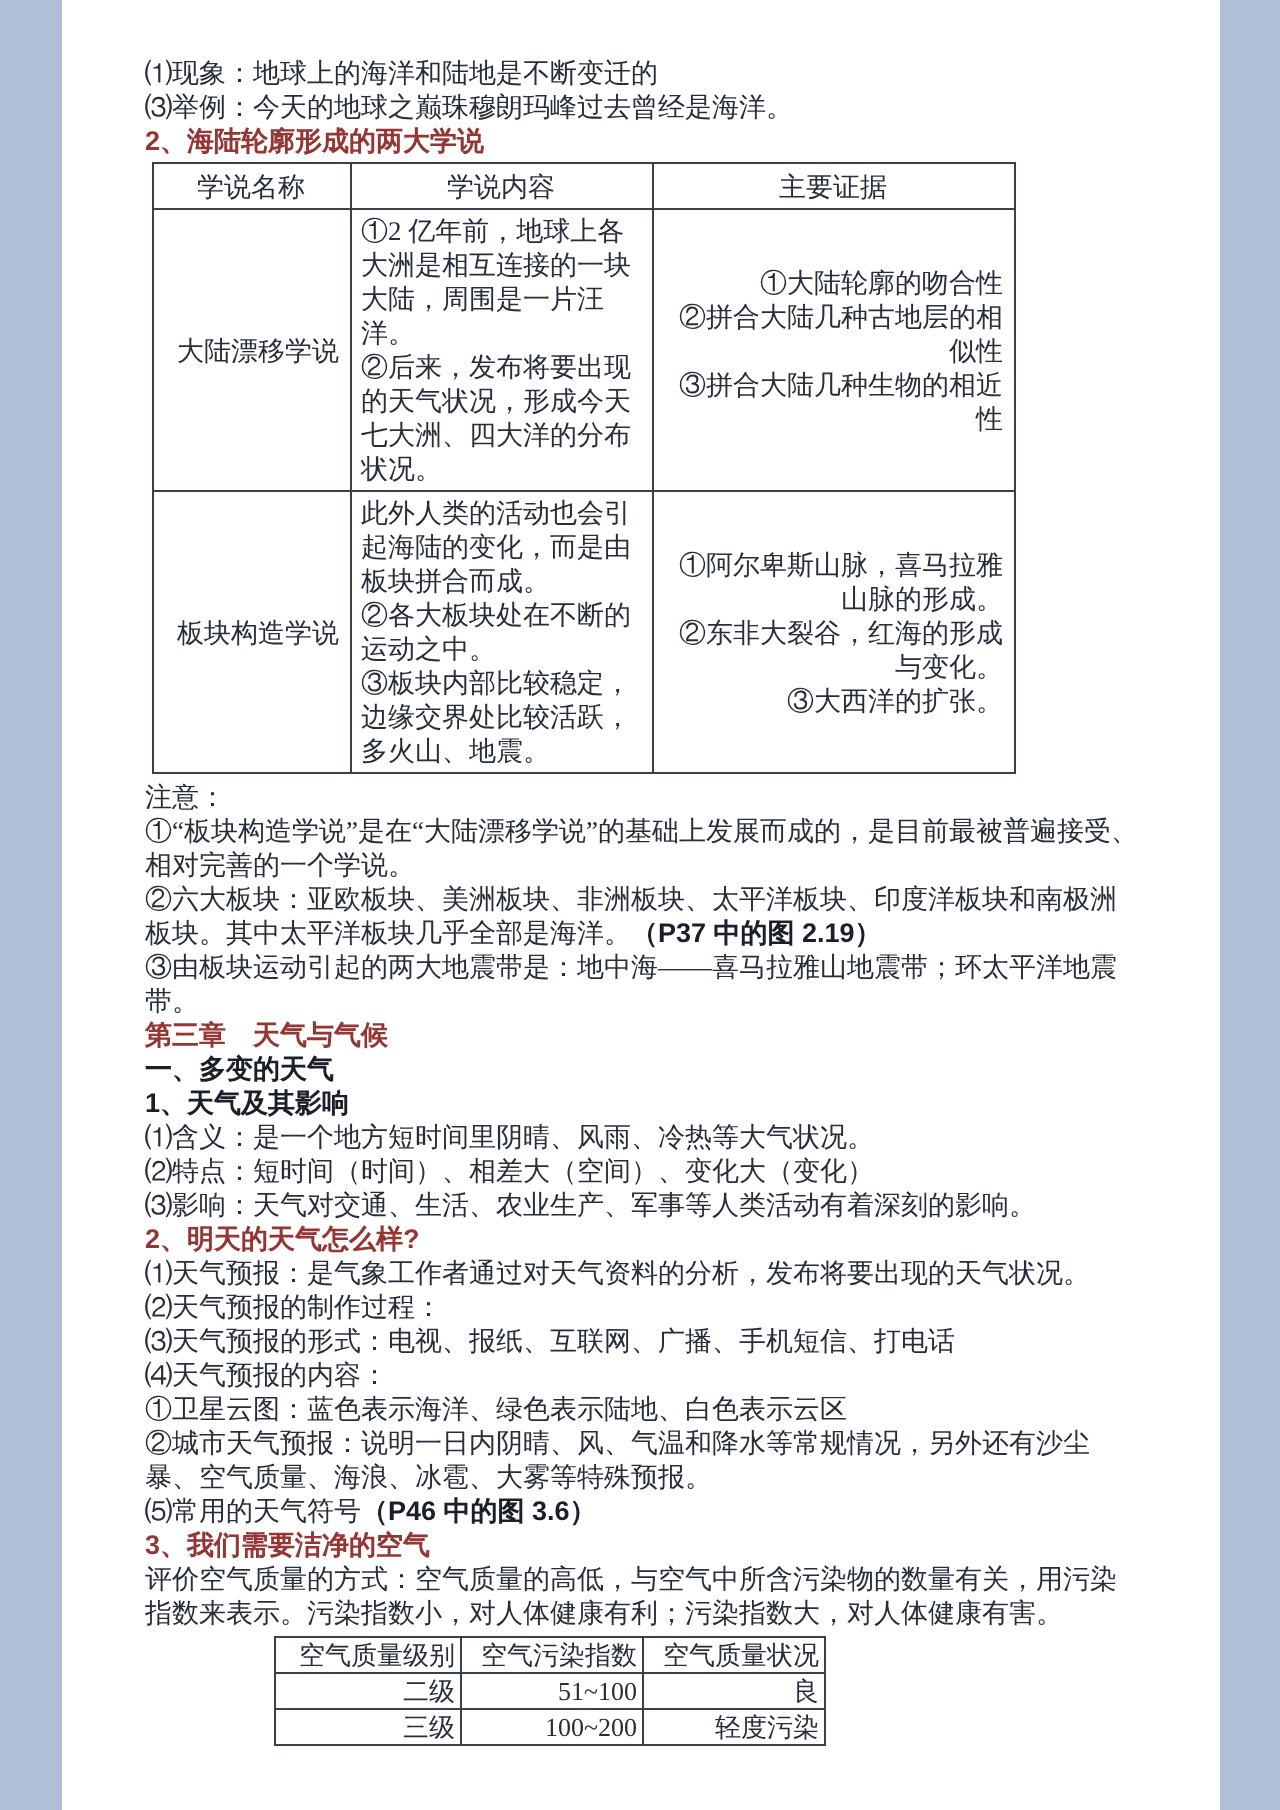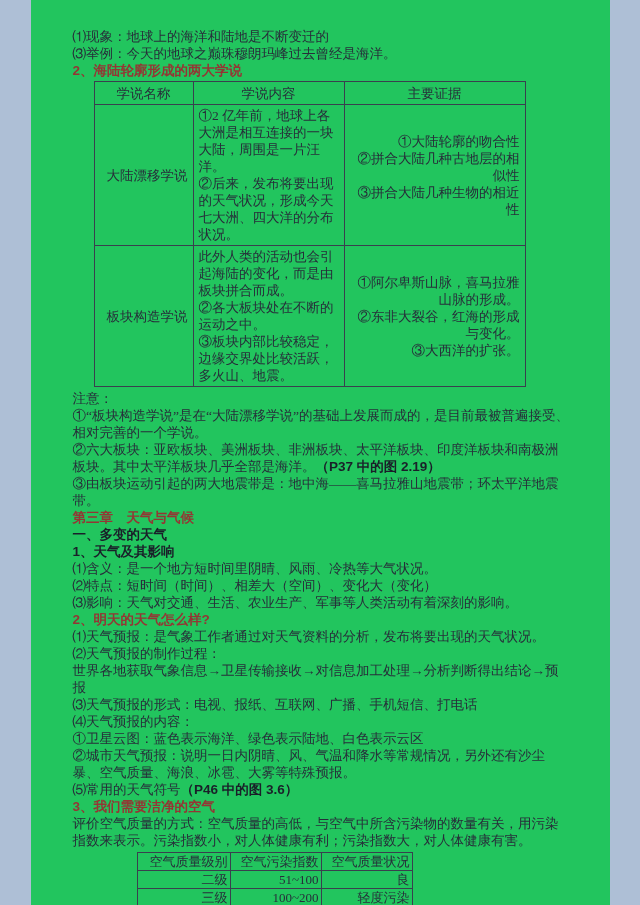--- a/index.html
+++ b/index.html
@@ -1,40 +1,40 @@
 <!DOCTYPE html>
 <html><head>
 <meta charset="utf-8">
 <style>
   html,body { margin:0; padding:0; background:#aebfd6; }
   .page {
     position:relative;
     width:579px; height:905px;
     margin:0 auto;
-    background:#22c55e;
+    background:#ffffff;
     font-family:"Liberation Serif", serif;
     color:#272e3a;
     font-size:13.5px;
     line-height:17px;
     box-sizing:border-box;
     padding:28px 38px 0 42px;
     overflow:hidden;
   }
   p { margin:0; }
   .bold {
     font-family:"Liberation Sans", sans-serif;
     font-weight:bold;
     color:#1a1f29;
   }
   .red { color:#943634; }
   .boldref { font-family:"Liberation Sans", sans-serif; font-weight:bold; color:#1a1f29; }
 
   table { border-collapse:collapse; table-layout:fixed; }
   .theory-table {
-    margin:2px 0 3px 21px;
+    margin:2px 0 3px 3px;
     width:398px;
     border:1px solid #39404e;
   }
   .theory-table th, .theory-table td {
     border:1px solid #39404e;
     font-weight:normal;
     font-size:13.5px;
     line-height:17px;
     padding:2px 5px;
     vertical-align:middle;
@@ -111,21 +111,20 @@
 
   <p class="bold red">第三章　天气与气候</p>
   <p class="bold">一、多变的天气</p>
   <p class="bold">1、天气及其影响</p>
   <p>⑴含义：是一个地方短时间里阴晴、风雨、冷热等大气状况。</p>
   <p>⑵特点：短时间（时间）、相差大（空间）、变化大（变化）</p>
   <p>⑶影响：天气对交通、生活、农业生产、军事等人类活动有着深刻的影响。</p>
   <p class="bold red">2、明天的天气怎么样?</p>
   <p>⑴天气预报：是气象工作者通过对天气资料的分析，发布将要出现的天气状况。</p>
   <p>⑵天气预报的制作过程：</p>
-  <p>世界各地获取气象信息→卫星传输接收→对信息加工处理→分析判断得出结论→预报</p>
   <p>⑶天气预报的形式：电视、报纸、互联网、广播、手机短信、打电话</p>
   <p>⑷天气预报的内容：</p>
   <p>①卫星云图：蓝色表示海洋、绿色表示陆地、白色表示云区</p>
   <p>②城市天气预报：说明一日内阴晴、风、气温和降水等常规情况，另外还有沙尘暴、空气质量、海浪、冰雹、大雾等特殊预报。</p>
   <p><span>⑸常用的天气符号</span><span class="boldref">（P46 中的图 3.6）</span></p>
   <p class="bold red">3、我们需要洁净的空气</p>
   <p>评价空气质量的方式：空气质量的高低，与空气中所含污染物的数量有关，用污染指数来表示。污染指数小，对人体健康有利；污染指数大，对人体健康有害。</p>
 
   <table class="air-table">
     <tbody>

